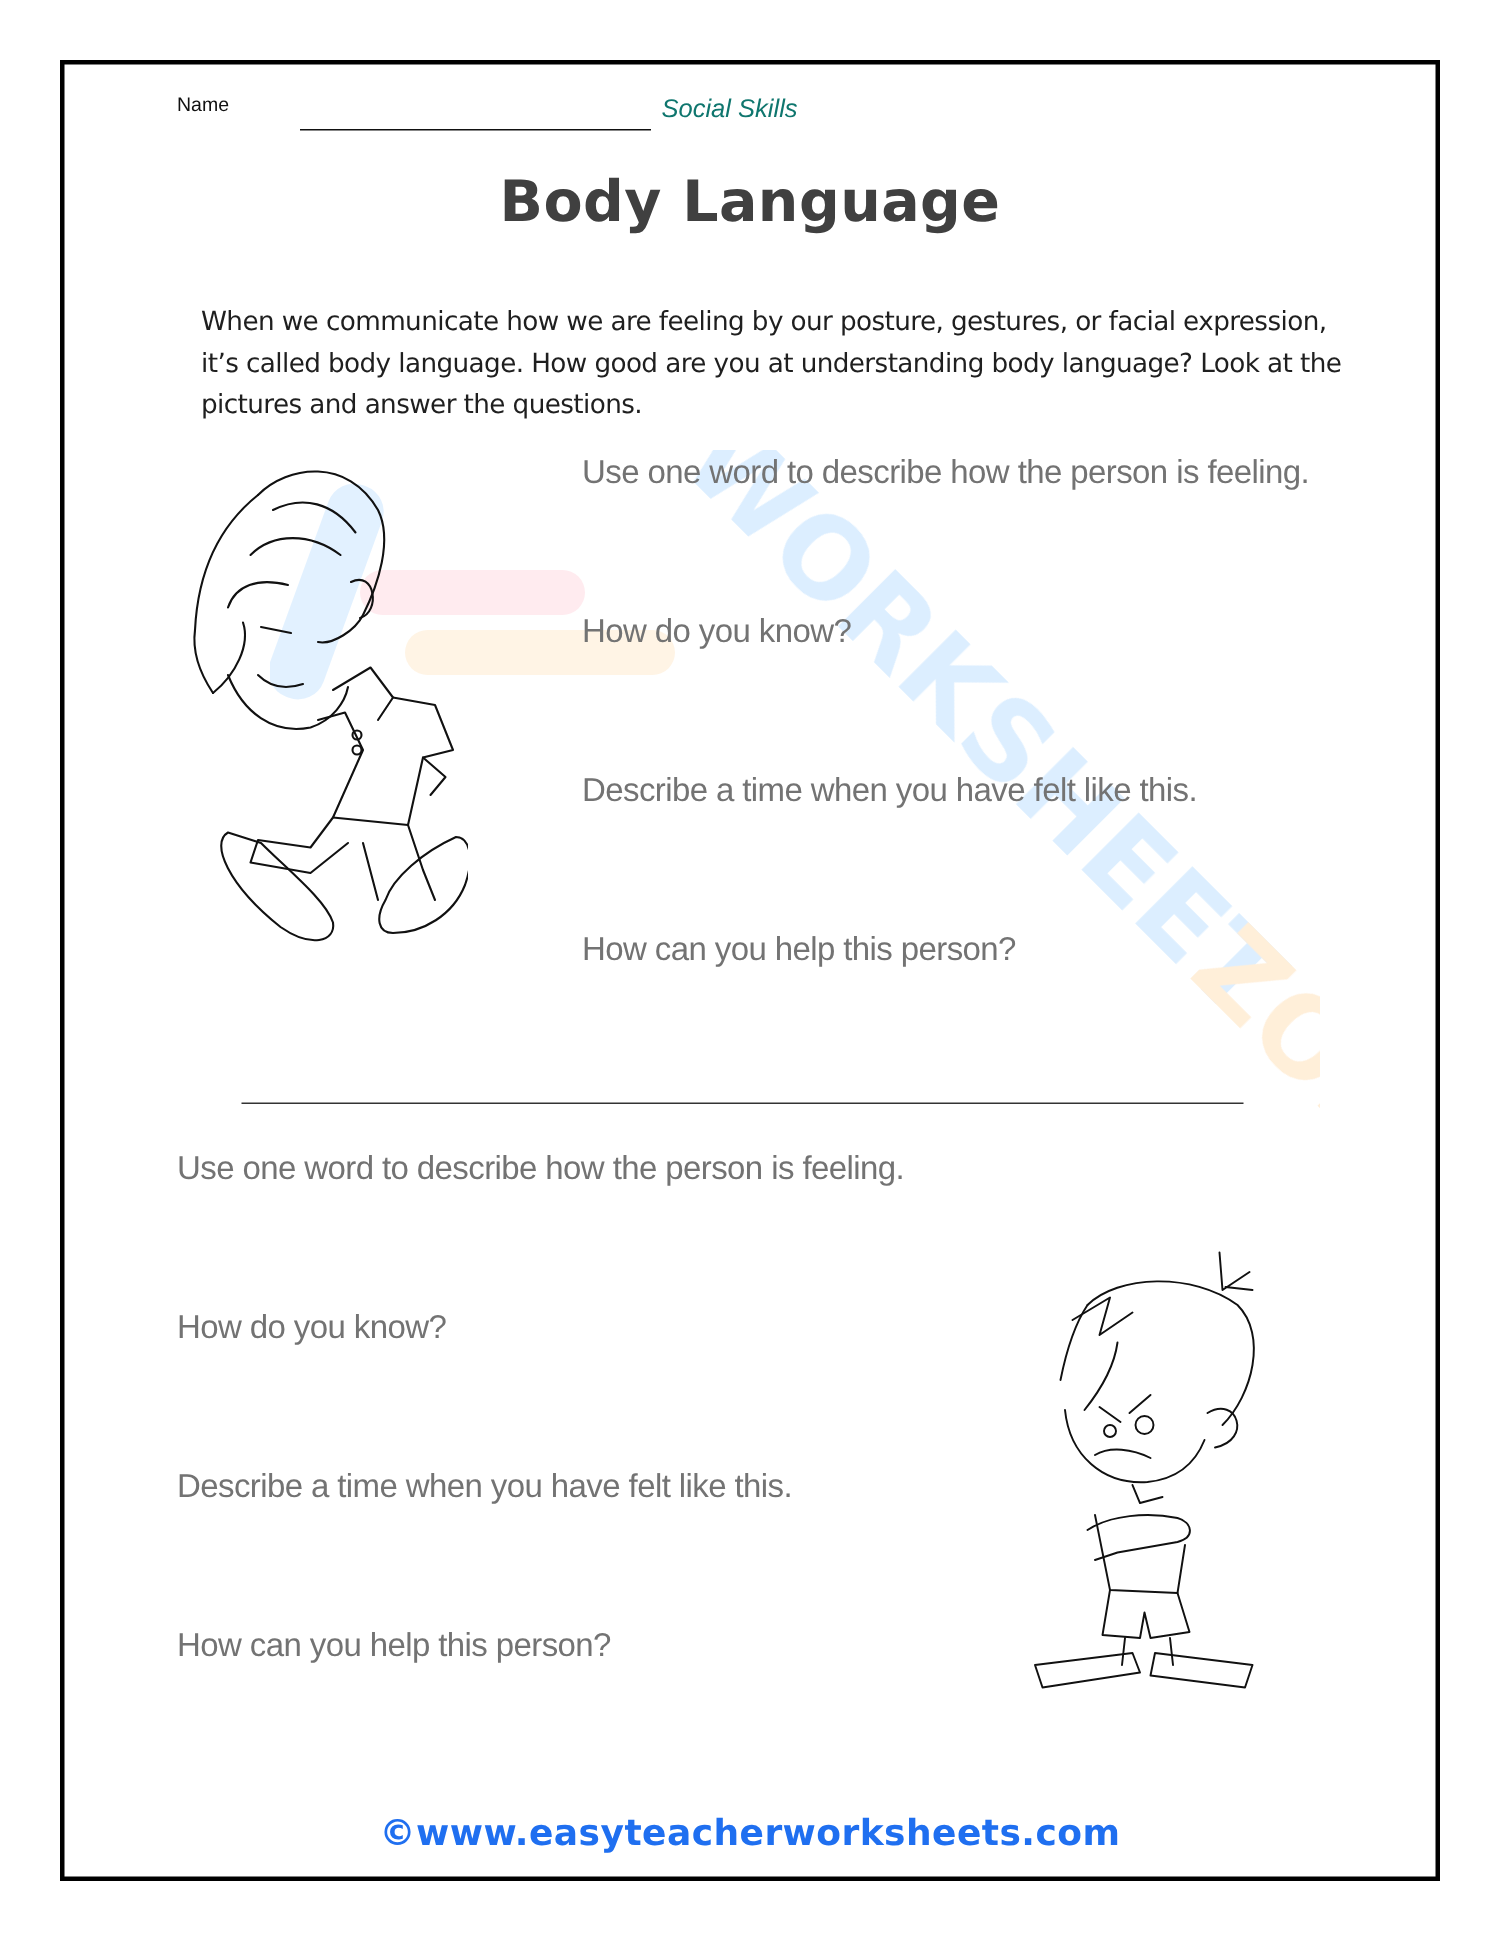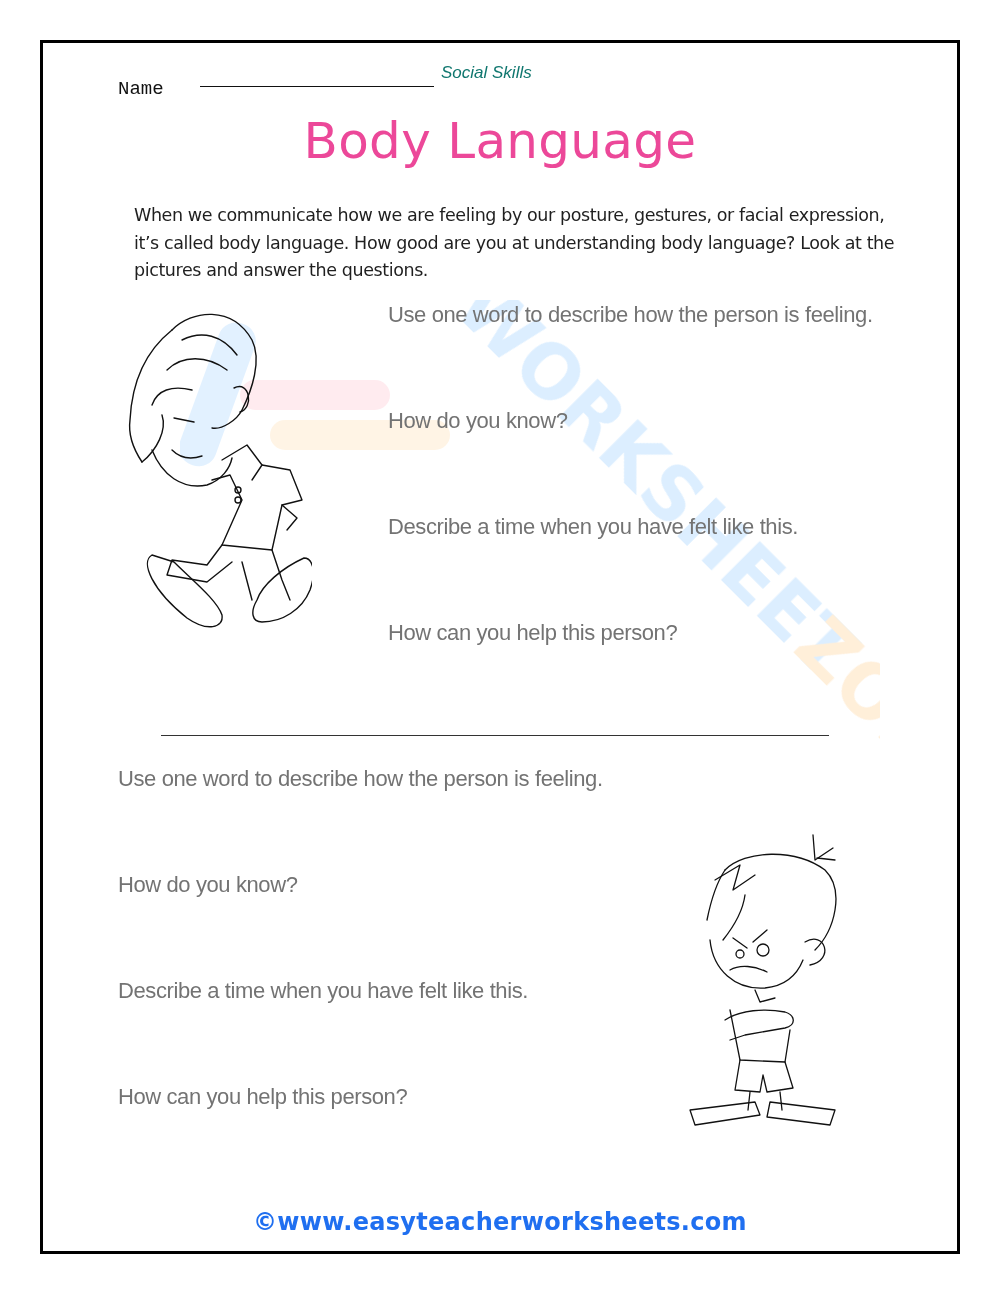--- a/index.html
+++ b/index.html
@@ -1,21 +1,21 @@
 <!DOCTYPE html>
 <html><head>
   <meta charset="utf-8">
   <style>
     html, body { margin: 0; padding: 0; background: #ffffff; }
     body { width: 1000px; height: 1294px; position: relative; overflow: hidden; font-family: "DejaVu Sans", sans-serif; color: #1a1a1a; }
     .frame { position: absolute; left: 40px; top: 40px; width: 914px; height: 1208px; border: 3px solid #000; }
-    .name-label { position: absolute; left: 118px; top: 62px; font-family: Liberation Mono, monospace; font-size: 19px; color: #111; margin-top: 16px; }
+    .name-label { position: absolute; left: 118px; top: 62px; font-family: Liberation Sans, sans-serif; font-size: 13px; color: #111; }
     .name-line { position: absolute; left: 200px; top: 86px; width: 234px; height: 0; border-top: 1.5px solid #111; }
     .subject { position: absolute; left: 441px; top: 63px; font-family: "Liberation Sans", sans-serif; font-size: 17px; font-weight: normal; font-style: italic; color: #0f766e; text-align: right; }
-    .title { position: absolute; left: 0; width: 1000px; top: 112px; text-align: center; font-family: "DejaVu Sans", sans-serif; font-size: 50px; font-weight: normal; color: #ec4899; letter-spacing: 0.3px; }
+    .title { position: absolute; left: 0; width: 1000px; top: 112px; text-align: center; font-family: "DejaVu Sans", sans-serif; font-size: 38px; font-weight: bold; color: #404040; letter-spacing: 0.3px; }
     .intro { position: absolute; left: 118px; top: 186px; width: 780px; font-size: 17.5px; line-height: 27.5px; color: #1f1f1f; font-family: "DejaVu Sans", sans-serif; letter-spacing: -0.4px; }
     .q { position: absolute; font-size: 22px; color: #737373; letter-spacing: -0.4px; font-family: Liberation Sans, sans-serif; white-space: nowrap; }
     .divider { position: absolute; left: 161px; top: 735px; width: 668px; border-top: 1.5px solid #333; }
     .footer { position: absolute; left: 0; width: 1000px; top: 1208px; text-align: center; font-family: "DejaVu Sans", sans-serif; font-size: 24px; font-weight: bold; color: #1f6ff0; letter-spacing: 0.3px; }
     .illus { position: absolute; }
     .watermark { position: absolute; left: 180px; top: 300px; width: 700px; height: 700px; pointer-events: none; }
   </style>
 </head>
 <body>
 

